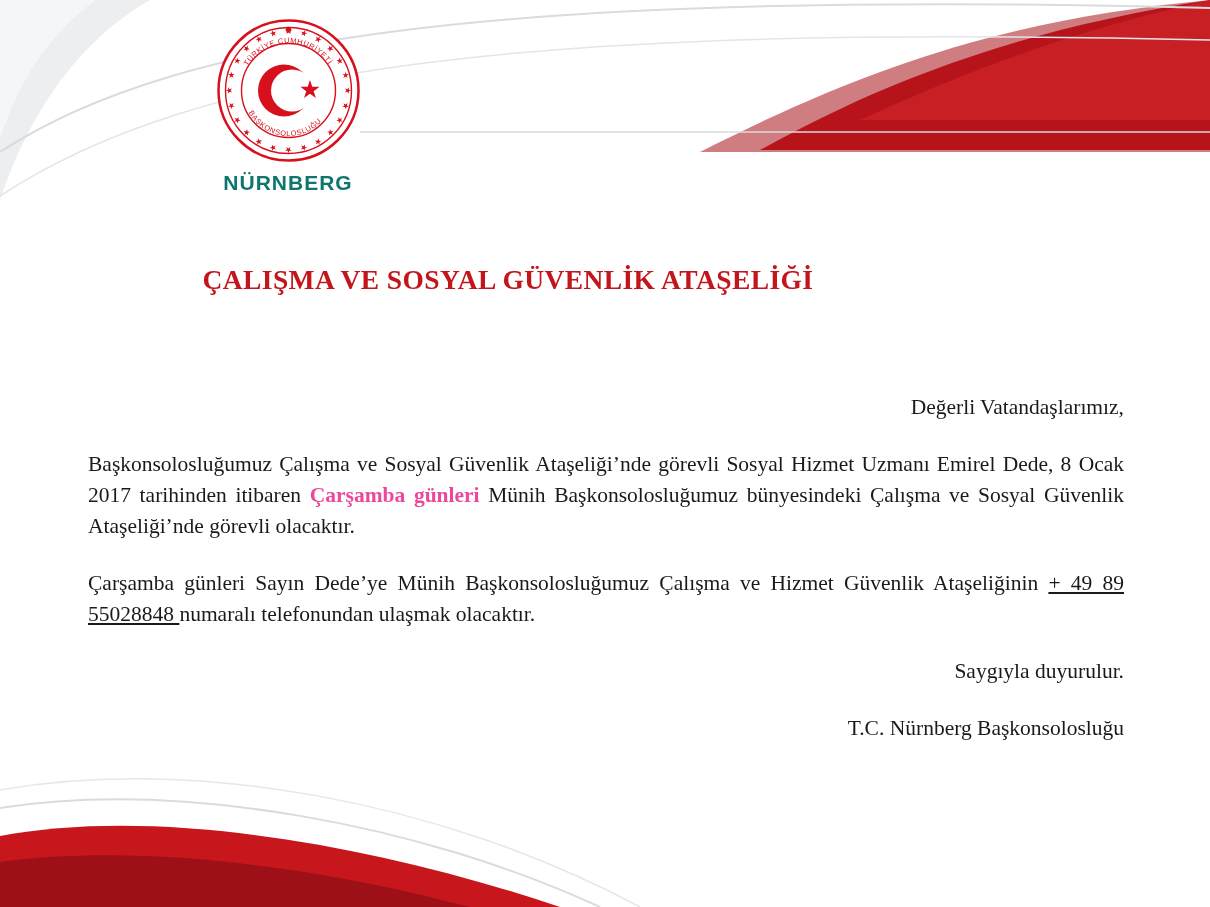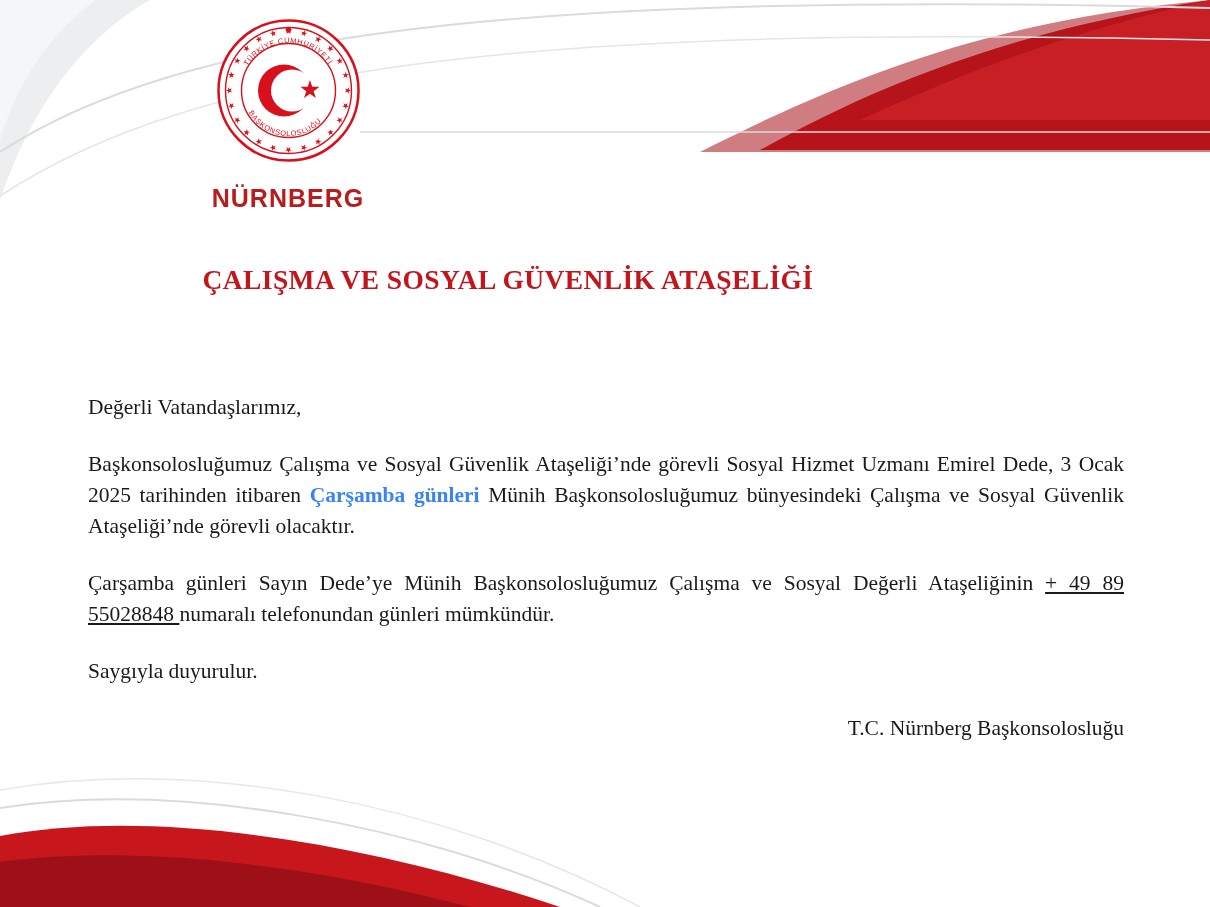--- a/index.html
+++ b/index.html
@@ -41,26 +41,26 @@
     height: 180px;
     text-align: center;
   }
   .emblem-circle {
     position: relative;
     width: 145px;
     height: 145px;
     margin: 0 auto;
   }
   .emblem-label {
-    margin-top: 21px;
+    margin-top: 8px;
     font-family: "Liberation Sans", sans-serif;
     font-weight: bold;
-    font-size: 25px;
+    font-size: 21px;
     letter-spacing: 1px;
-    color: #b91c1c;
+    color: #0f766e;
   }
 
   
   .title-block {
     position: absolute;
     top: 262px;
     left: 0;
     width: 1016px;
     text-align: center;
   }
@@ -83,24 +83,24 @@
     line-height: 31px;
   }
   .para {
     margin: 0 0 26px 0;
     text-align: justify;
     text-justify: inter-word;
   }
   .para.last-lines {
   }
   .para.no-justify {
-    text-align: left;
+    text-align: right;
   }
   .hl-red {
-    color: #3b82f6;
+    color: #ec4899;
     font-weight: bold;
   }
   .underline {
     text-decoration: underline;
   }
   .sig {
     margin: 0;
     text-align: right;
   }
 </style>
@@ -195,24 +195,24 @@
   </div>
 
   <div class="title-block">
     <div class="title-line">ÇALIŞMA VE SOSYAL GÜVENLİK ATAŞELİĞİ</div>
   </div>
 
   <div class="body-block">
     <p class="para no-justify">Değerli Vatandaşlarımız,</p>
 
     <p class="para">
-      <span>Başkonsolosluğumuz Çalışma ve Sosyal Güvenlik Ataşeliği’nde görevli Sosyal Hizmet Uzmanı Emirel Dede, 3 Ocak 2025 tarihinden itibaren </span><span class="hl-red">Çarşamba günleri</span><span> Münih Başkonsolosluğumuz bünyesindeki Çalışma ve Sosyal Güvenlik Ataşeliği’nde görevli olacaktır.</span>
+      <span>Başkonsolosluğumuz Çalışma ve Sosyal Güvenlik Ataşeliği’nde görevli Sosyal Hizmet Uzmanı Emirel Dede, 8 Ocak 2017 tarihinden itibaren </span><span class="hl-red">Çarşamba günleri</span><span> Münih Başkonsolosluğumuz bünyesindeki Çalışma ve Sosyal Güvenlik Ataşeliği’nde görevli olacaktır.</span>
     </p>
 
     <p class="para">
-      <span>Çarşamba günleri Sayın Dede’ye Münih Başkonsolosluğumuz Çalışma ve Sosyal Değerli Ataşeliğinin </span><span class="underline">+ 49 89 55028848 </span><span>numaralı telefonundan günleri mümkündür.</span>
+      <span>Çarşamba günleri Sayın Dede’ye Münih Başkonsolosluğumuz Çalışma ve Hizmet Güvenlik Ataşeliğinin </span><span class="underline">+ 49 89 55028848 </span><span>numaralı telefonundan ulaşmak olacaktır.</span>
     </p>
 
     <p class="para last-lines no-justify">Saygıyla duyurulur.</p>
     <p class="sig">T.C. Nürnberg Başkonsolosluğu</p>
   </div>
 
 </div>
 
 </body></html>

